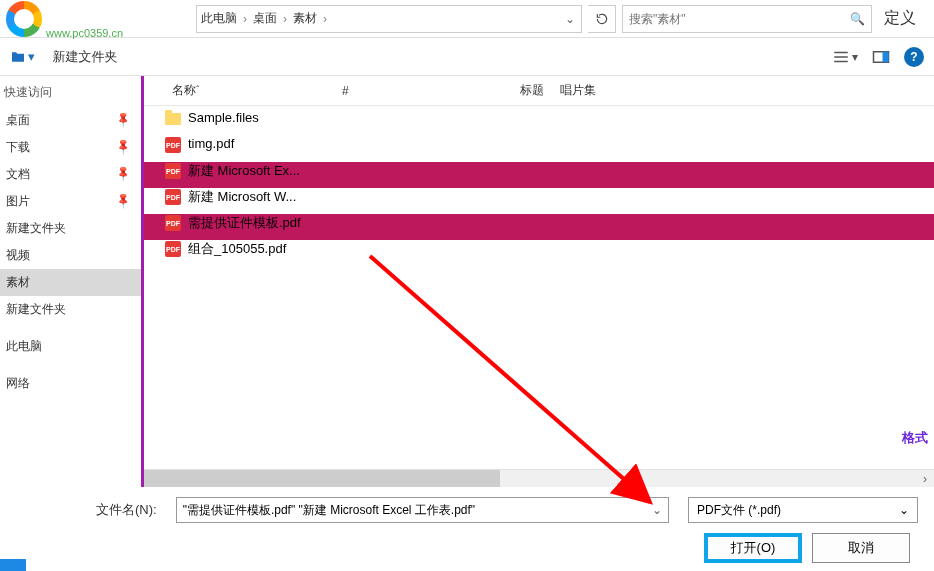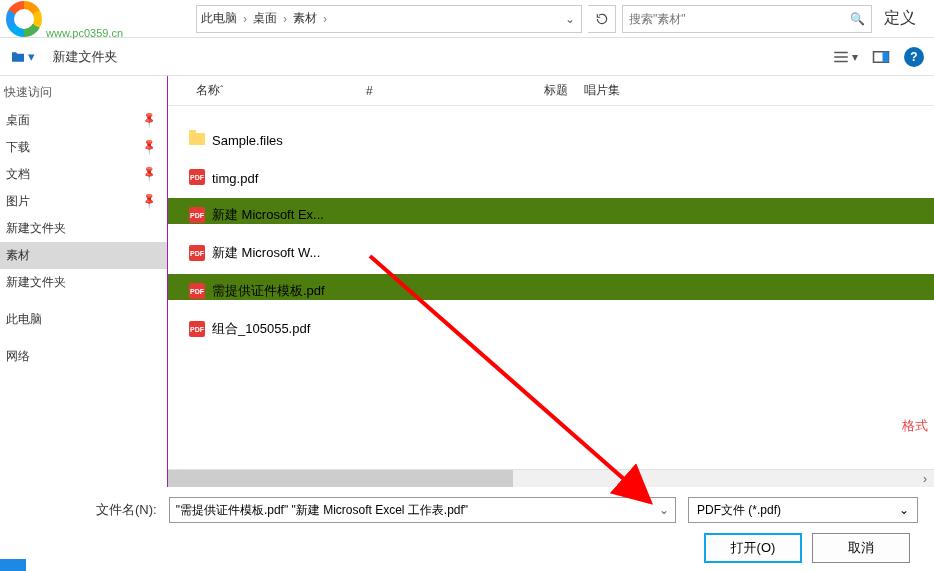--- a/index.html
+++ b/index.html
@@ -25,59 +25,59 @@
     
     .toolbar-row { display: flex; align-items: center; padding: 4px 10px; border-bottom: 1px solid #e0e0e0; height: 38px; }
     .org-menu { color: #1e6fbf; font-size: 13px; margin-right: 18px; display: flex; align-items: center; gap: 2px; cursor: pointer; }
     .new-folder { color: #333; font-size: 13px; cursor: pointer; }
     .toolbar-right { margin-left: auto; display: flex; align-items: center; gap: 14px; }
     .view-icons { display: flex; align-items: center; gap: 2px; cursor: pointer; color: #555; }
     .help-icon { width: 20px; height: 20px; border-radius: 10px; background: #0b6db7; color: #fff; display: flex; align-items: center; justify-content: center; font-weight: bold; cursor: pointer; }
     
     .body-area { display: flex; height: calc(100% - 160px); position: relative; }
     
-    .sidebar { width: 168px; border-right: 1px solid #a21caf; overflow-y: auto; padding-top: 2px; }
+    .sidebar { width: 144px; border-right: 3px solid #a21caf; overflow-y: auto; padding-top: 2px; }
     .side-category { padding: 6px 8px 6px 4px; color: #555; font-size: 12px; }
     .side-item { display: flex; align-items: center; justify-content: space-between; padding: 5px 10px 5px 6px; color: #333; cursor: pointer; font-size: 12px; }
     .side-item.selected { background: #d9d9d9; }
     .pin { color: #888; font-size: 11px; transform: rotate(-45deg); }
     
     .file-area { flex: 1; display: flex; flex-direction: column; }
     .cols-header { display: flex; border-bottom: 1px solid #e8e8e8; height: 30px; align-items: center; font-size: 12px; color: #333; padding-left: 20px; }
     .col { padding: 0 8px; }
     .col-name { width: 170px; display: flex; align-items: center; gap: 0; }
     .col-num { width: 48px; }
     .col-title { width: 170px; text-align: right; }
     .col-artist { width: 160px; }
     .col-album { width: 100px; }
     .sort-arrow { color: #444; font-size: 10px; }
     
     .file-list { flex: 1; overflow-y: auto; padding: 4px 0; }
-    .file-row { display: flex; align-items: flex-end; height: 26px; padding-left: 20px; cursor: pointer; font-size: 13px; margin-top: 12px; }
-    .file-row.selected { background: #4d7c0f; }
+    .file-row { display: flex; align-items: flex-start; height: 26px; padding-left: 20px; cursor: pointer; font-size: 13px; }
+    .file-row.selected { background: #be185d; }
     .file-icon { width: 18px; height: 18px; margin-right: 6px; display: flex; align-items: center; justify-content: center; }
     .folder-i { width: 16px; height: 12px; background: #ffd86b; border-radius: 1px; position: relative; }
     .folder-i::before { content: ""; position: absolute; top: -3px; left: 0; width: 7px; height: 3px; background: #ffd86b; border-radius: 1px 1px 0 0; }
     .pdf-i { width: 16px; height: 16px; background: #e53935; border-radius: 2px; color: #fff; font-size: 7px; font-weight: bold; display: flex; align-items: center; justify-content: center; }
     
     .hscroll { height: 18px; background: #f0f0f0; border-top: 1px solid #e0e0e0; position: relative; }
     .hscroll-thumb { position: absolute; left: 0; width: 45%; height: 100%; background: #cdcdcd; }
     .hscroll-arr { position: absolute; right: 0; top: 0; width: 18px; height: 18px; display: flex; align-items: center; justify-content: center; color: #666; }
     
     .bottom-bar { padding: 10px 16px; display: flex; flex-direction: column; gap: 10px; }
-    .filename-row { display: flex; align-items: center; gap: 12px; }
+    .filename-row { display: flex; align-items: center; gap: 19px; }
     .fn-label { font-size: 13px; color: #333; padding-left: 80px; }
     .fn-input { flex: 1; border: 1px solid #999; height: 26px; padding: 0 6px; font-size: 12px; display: flex; align-items: center; justify-content: space-between; }
     .fn-input-drop { color: #666; }
     .type-select { width: 230px; border: 1px solid #999; height: 26px; padding: 0 8px; font-size: 12px; display: flex; align-items: center; justify-content: space-between; }
     .btn-row { display: flex; justify-content: flex-end; gap: 10px; padding-right: 8px; }
     .btn { width: 98px; height: 30px; border: 1px solid #888; background: #fdfdfd; font-size: 13px; cursor: pointer; display: flex; align-items: center; justify-content: center; }
-    .btn.primary { border: 2px solid #0ea5e9; margin-left: 21px; }
-    
-    .right-sidebar-labels { position: absolute; right: 6px; top: 417px; font-size: 13px; color: #ef4444; }
+    .btn.primary { border: 4px solid #0ea5e9; margin-left: 21px; }
+    
+    .right-sidebar-labels { position: absolute; right: 6px; top: 429px; font-size: 13px; color: #6d28d9; font-weight: bold; }
     
     .arrow-svg { position: absolute; left: 360px; top: 250px; pointer-events: none; z-index: 10; }
     .bottom-blue-bar { position: absolute; bottom: 0; left: 0; width: 26px; height: 12px; background: #1e88e5; }
   </style>
 </head>
 <body>
 
 <div class="top-bar">
   <div class="logo-area">
     <div class="logo-img">
@@ -147,20 +147,23 @@
         <span>文档</span>
         <span class="pin">📌</span>
       </div>
     <div class="side-item">
         <span>图片</span>
         <span class="pin">📌</span>
       </div>
     <div class="side-item">
         <span>新建文件夹</span>
       </div>
+    <div class="side-item">
+        <span>视频</span>
+      </div>
     <div class="side-item selected">
         <span>素材</span>
       </div>
     <div class="side-item">
         <span>新建文件夹</span>
       </div>
     <div style="height:10px"></div>
     <div class="side-item">
         <span>此电脑</span>
       </div>

